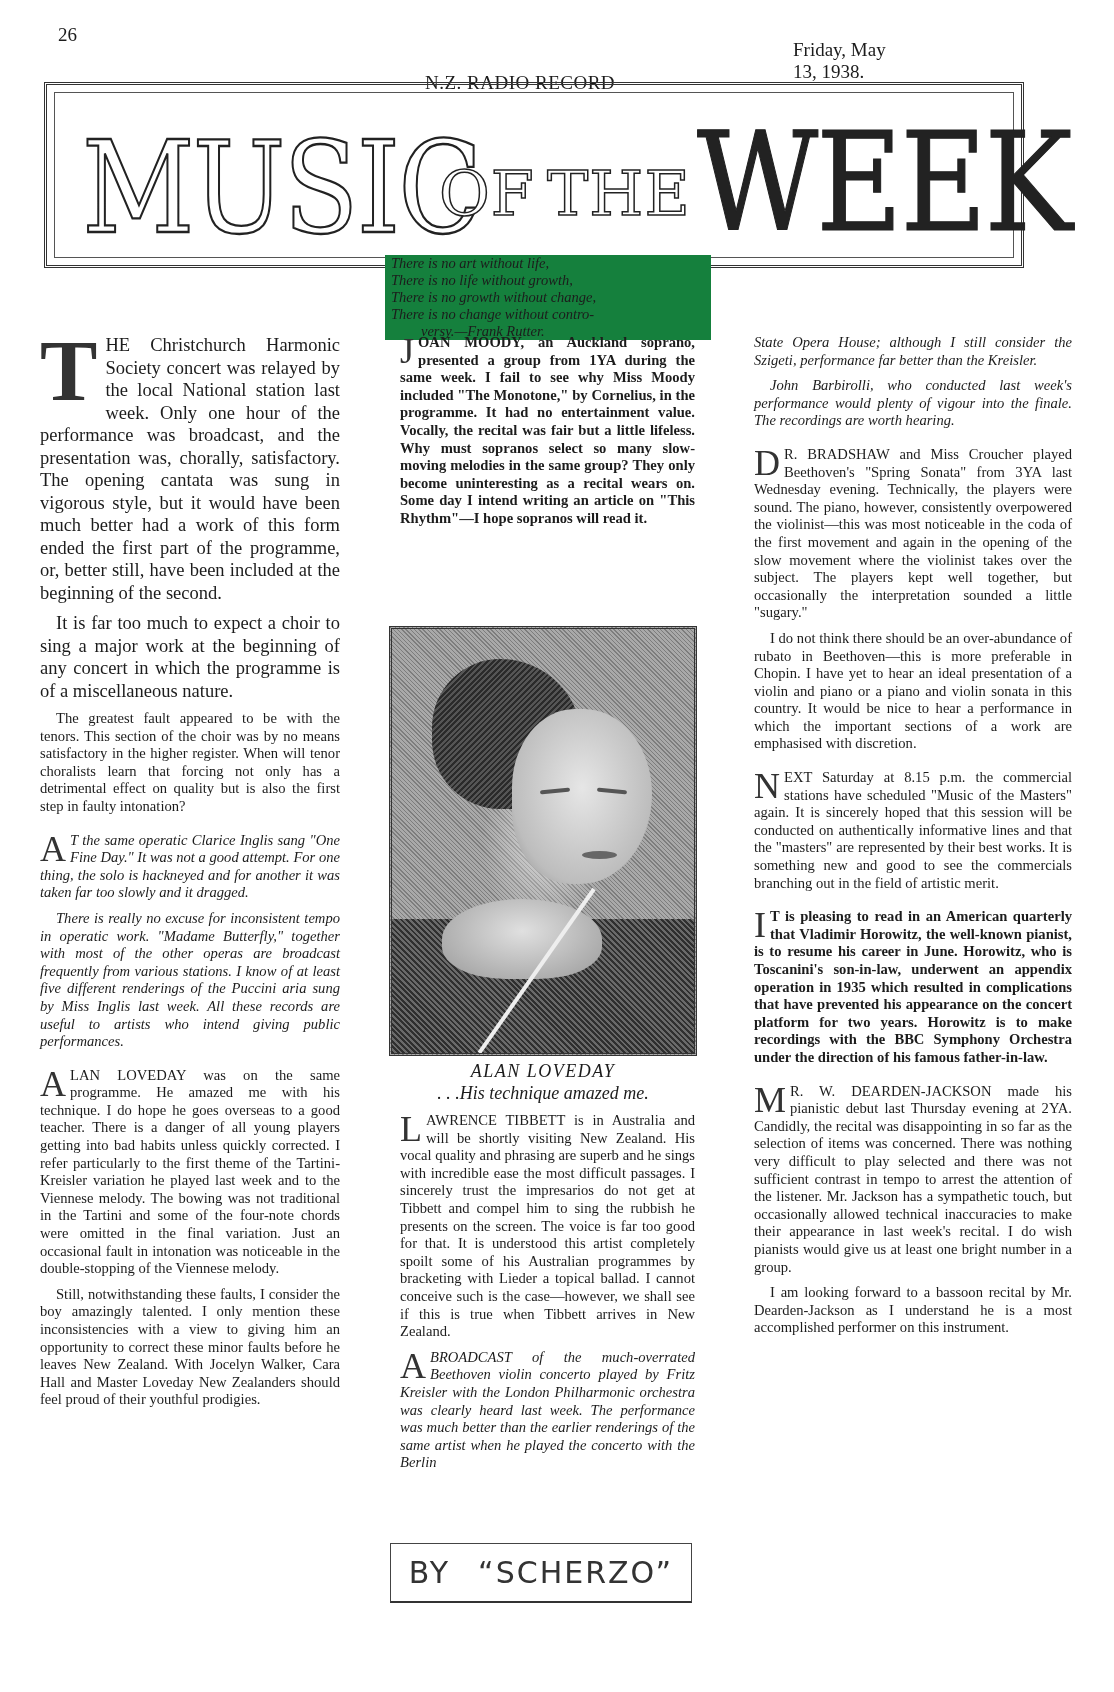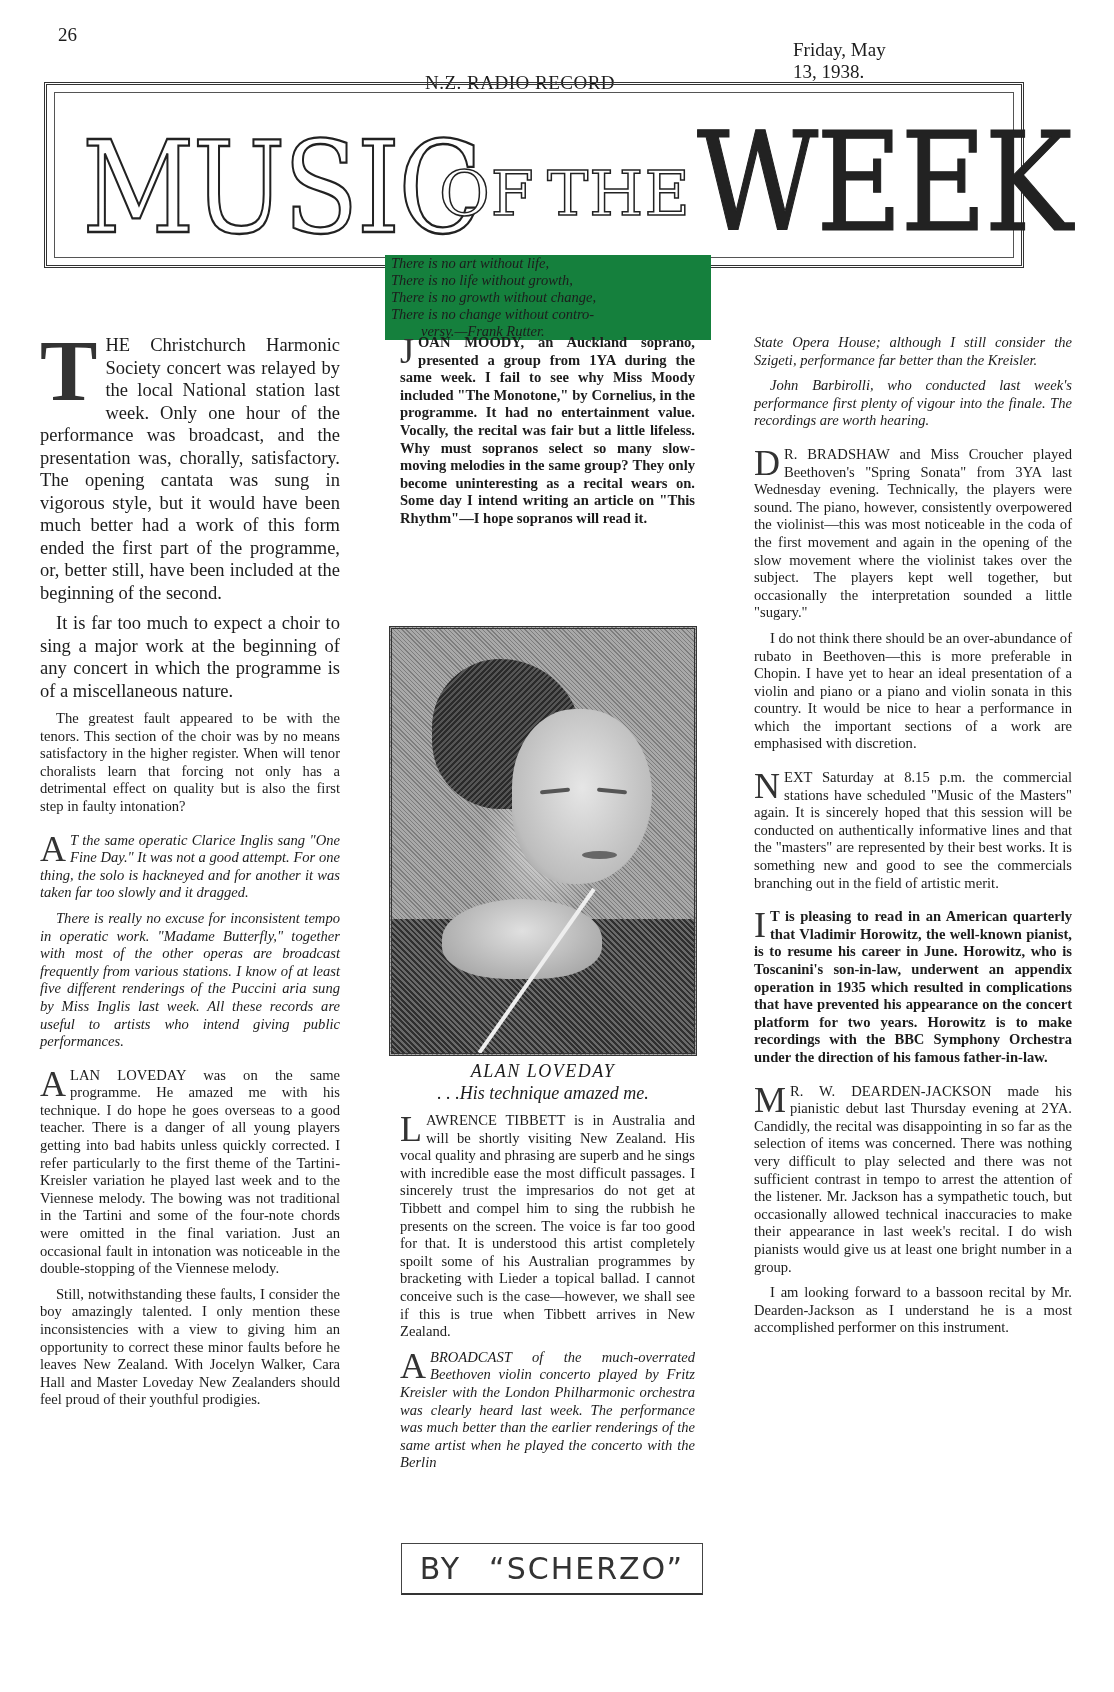--- a/index.html
+++ b/index.html
@@ -60,24 +60,24 @@
   .photo .mouth { position: absolute; left: 190px; top: 222px; width: 35px; height: 8px; background: #666; border-radius: 50%; }
   .photo .body { position: absolute; left: 0; top: 290px; width: 308px; height: 140px; background: repeating-linear-gradient(45deg, #2f2f2f 0 2px, #6a6a6a 2px 4px); }
   .photo .hand { position: absolute; left: 50px; top: 270px; width: 160px; height: 80px; border-radius: 50% 50% 40% 40%; background: radial-gradient(ellipse at 50% 40%, #e0e0e0, #9a9a9a); }
   .photo .bow { position: absolute; left: 200px; top: 260px; width: 4px; height: 200px; background: #eee; transform: rotate(35deg); transform-origin: top; }
 
   .caption { position: absolute; left: 389px; top: 1060px; width: 308px; text-align: center; font-style: italic; font-size: 18px; line-height: 22px; }
   .caption .name { letter-spacing: 1.5px; }
 
   .col2b { top: 1112px; }
   .byline {
-    position: absolute; left: 390px; top: 1543px; width: 302px; height: 52px;
+    position: absolute; left: 390px; top: 1543px; width: 302px; height: 60px;
     border: 1px solid #444; border-bottom: 2px solid #333; box-sizing: border-box;
     font-family: "DejaVu Sans", sans-serif; font-size: 30px; letter-spacing: 2px;
-    display: flex; align-items: center; justify-content: center; color: #333; margin-left: 11px;
+    display: flex; align-items: center; justify-content: center; color: #333;
   }
   .byline span + span { margin-left: 28px; }
 </style>
 </head>
 <body>
 
 <div class="running-head">
   <span class="pg">26</span>
   <span class="title">N.Z. RADIO RECORD</span>
   <span class="date">Friday, May 13, 1938.</span>
@@ -151,21 +151,21 @@
   </p>
 </div>
 
 <div class="byline">
   <span>BY</span>
   <span>“SCHERZO”</span>
 </div>
 
 <div class="col col3">
   <p class="noind italic">State Opera House; although I still consider the Szigeti, performance far better than the Kreisler.</p>
-  <p class="italic">John Barbirolli, who conducted last week's performance first plenty of vigour into the finale. The recordings are worth hearing.</p>
+  <p class="italic">John Barbirolli, who conducted last week's performance would plenty of vigour into the finale. The recordings are worth hearing.</p>
   <p class="noind gap">
     <span class="dropcap">D</span>
     <span>R. BRADSHAW and Miss Croucher played Beethoven's "Spring Sonata" from 3YA last Wednesday evening. Technically, the players were sound. The piano, however, consistently overpowered the violinist—this was most noticeable in the coda of the first movement and again in the opening of the slow movement where the violinist takes over the subject. The players kept well together, but occasionally the interpretation sounded a little "sugary."</span>
   </p>
   <p>I do not think there should be an over-abundance of rubato in Beethoven—this is more preferable in Chopin. I have yet to hear an ideal presentation of a violin and piano or a piano and violin sonata in this country. It would be nice to hear a performance in which the important sections of a work are emphasised with discretion.</p>
   <p class="noind gap">
     <span class="dropcap">N</span>
     <span>EXT Saturday at 8.15 p.m. the commercial stations have scheduled "Music of the Masters" again. It is sincerely hoped that this session will be conducted on authentically informative lines and that the "masters" are represented by their best works. It is something new and good to see the commercials branching out in the field of artistic merit.</span>
   </p>
   <p class="noind bold gap">

